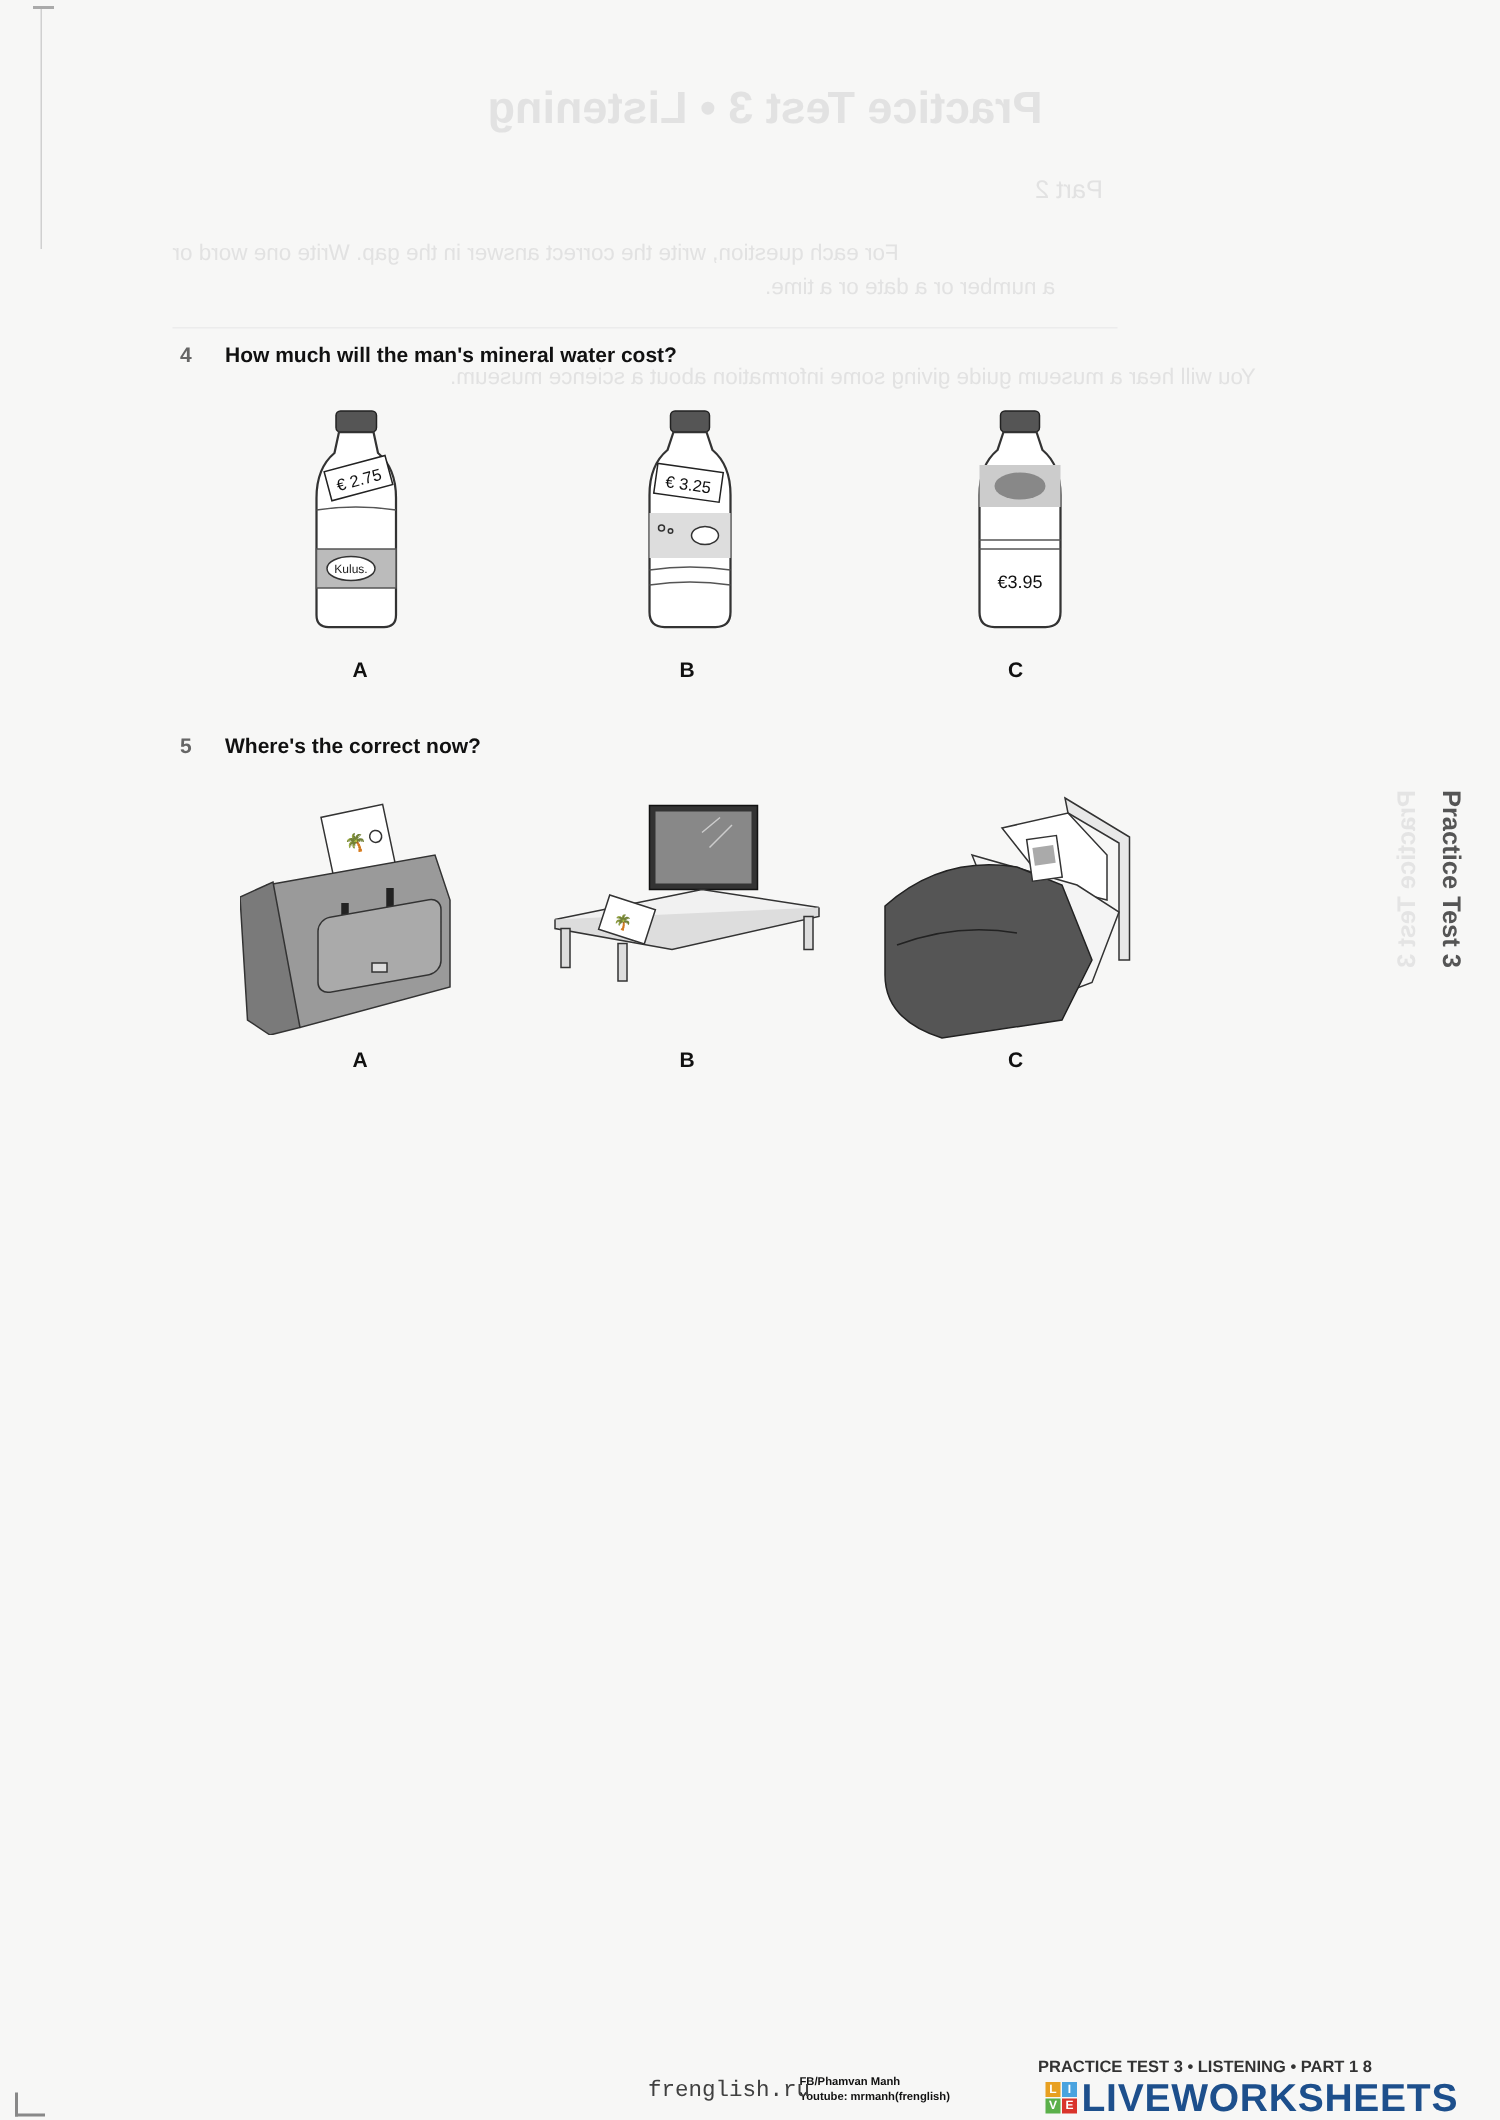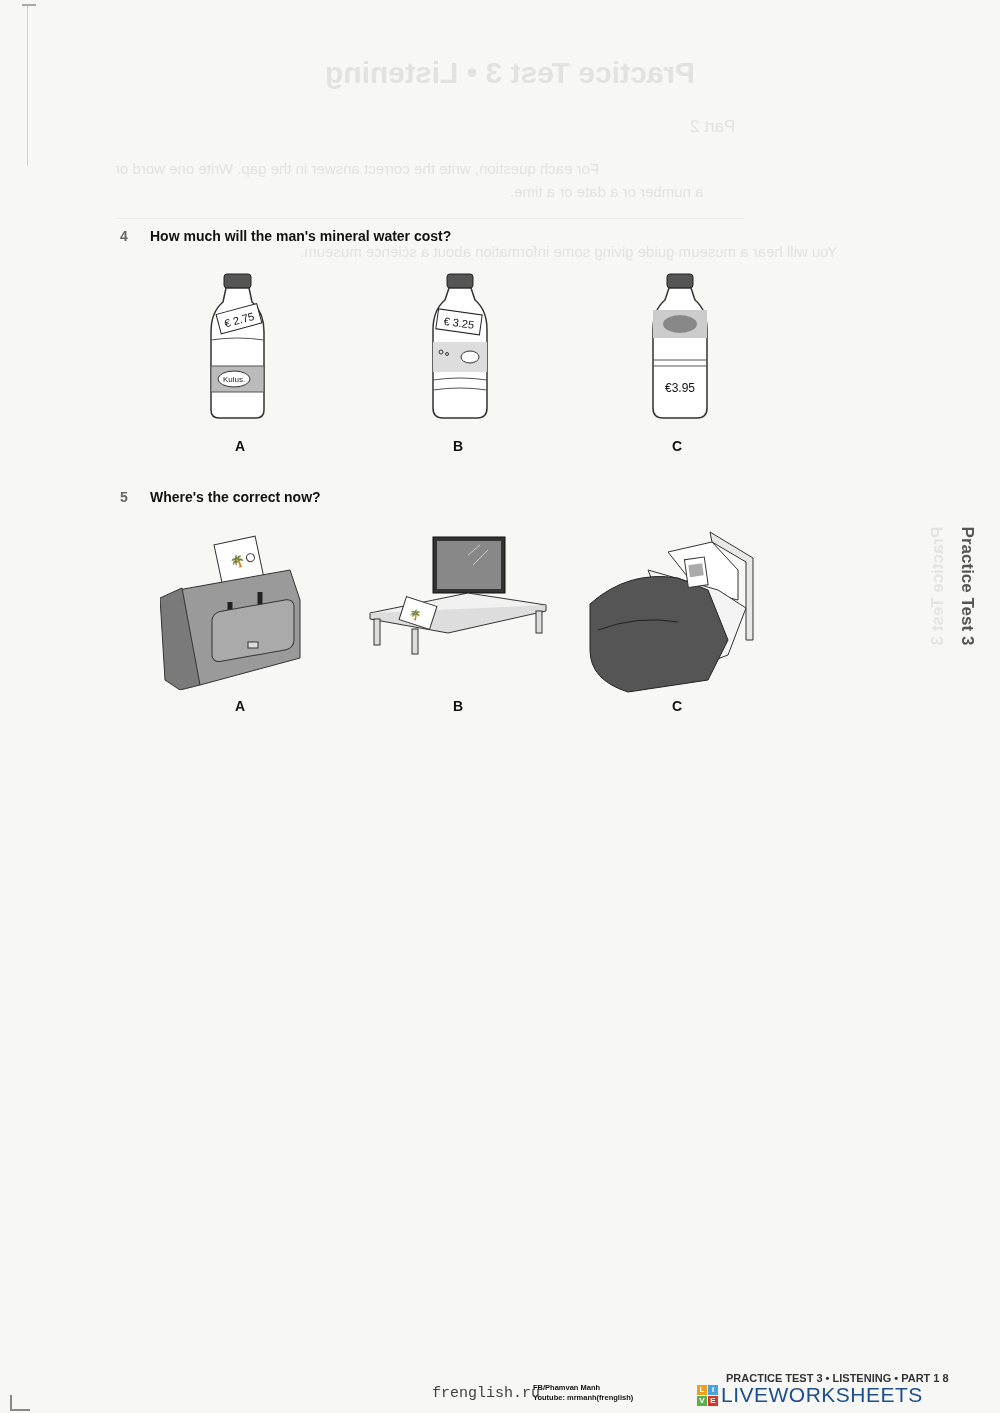--- a/index.html
+++ b/index.html
@@ -13,25 +13,25 @@
   .ghost.guide { font-size:15px; left:300px; top:243px; }
   .hr-ghost { position:absolute; left:115px; top:218px; width:630px; height:1px; background:#ececec; }
   .left-rule { position:absolute; left:27px; top:6px; width:1px; height:160px; background:#d0d0d0; }
   .left-tick { position:absolute; left:22px; top:4px; width:14px; height:2px; background:#aaa; }
   .q { position:absolute; font-size:14px; font-weight:bold; }
   .q .num { display:inline-block; width:30px; color:#666; }
   .opt-label { position:absolute; font-size:14px; font-weight:bold; width:20px; text-align:center; }
   .pic { position:absolute; }
   .footer-credit { position:absolute; left:533px; top:1383px; font-size:7.5px; font-weight:bold; line-height:10px; }
   .footer-site { position:absolute; left:432px; top:1385px; font-family:Liberation Mono, monospace; font-size:15px; color:#404040; }
-  .footer-pt { position:absolute; left:726px; top:1372px; font-size:11px; font-weight:bold; color:#333; }
+  .footer-pt { position:absolute; left:692px; top:1372px; font-size:11px; font-weight:bold; color:#333; }
   .lw { position:absolute; left:697px; top:1383px; display:flex; align-items:center; }
   .lw-logo { display:grid; grid-template-columns:10px 10px; grid-template-rows:10px 10px; gap:1px; margin-right:3px; }
   .lw-logo span { font-size:8px; color:#fff; font-weight:bold; text-align:center; line-height:10px; }
-  .lw-text { font-size:21px; font-weight:normal; color:#1d4f8c; letter-spacing:0.5px; }
+  .lw-text { font-size:26px; font-weight:bold; color:#1d4f8c; letter-spacing:0.5px; }
   .corner-mark { position:absolute; left:10px; top:1395px; width:18px; height:14px; border-left:2px solid #888; border-bottom:2px solid #888; }
 </style>
 </head>
 <body>
 
 <div class="left-tick"></div>
 <div class="left-rule"></div>
 
 <div class="ghost title">Practice Test 3 • Listening</div>
 <div class="ghost part">Part 2</div>

